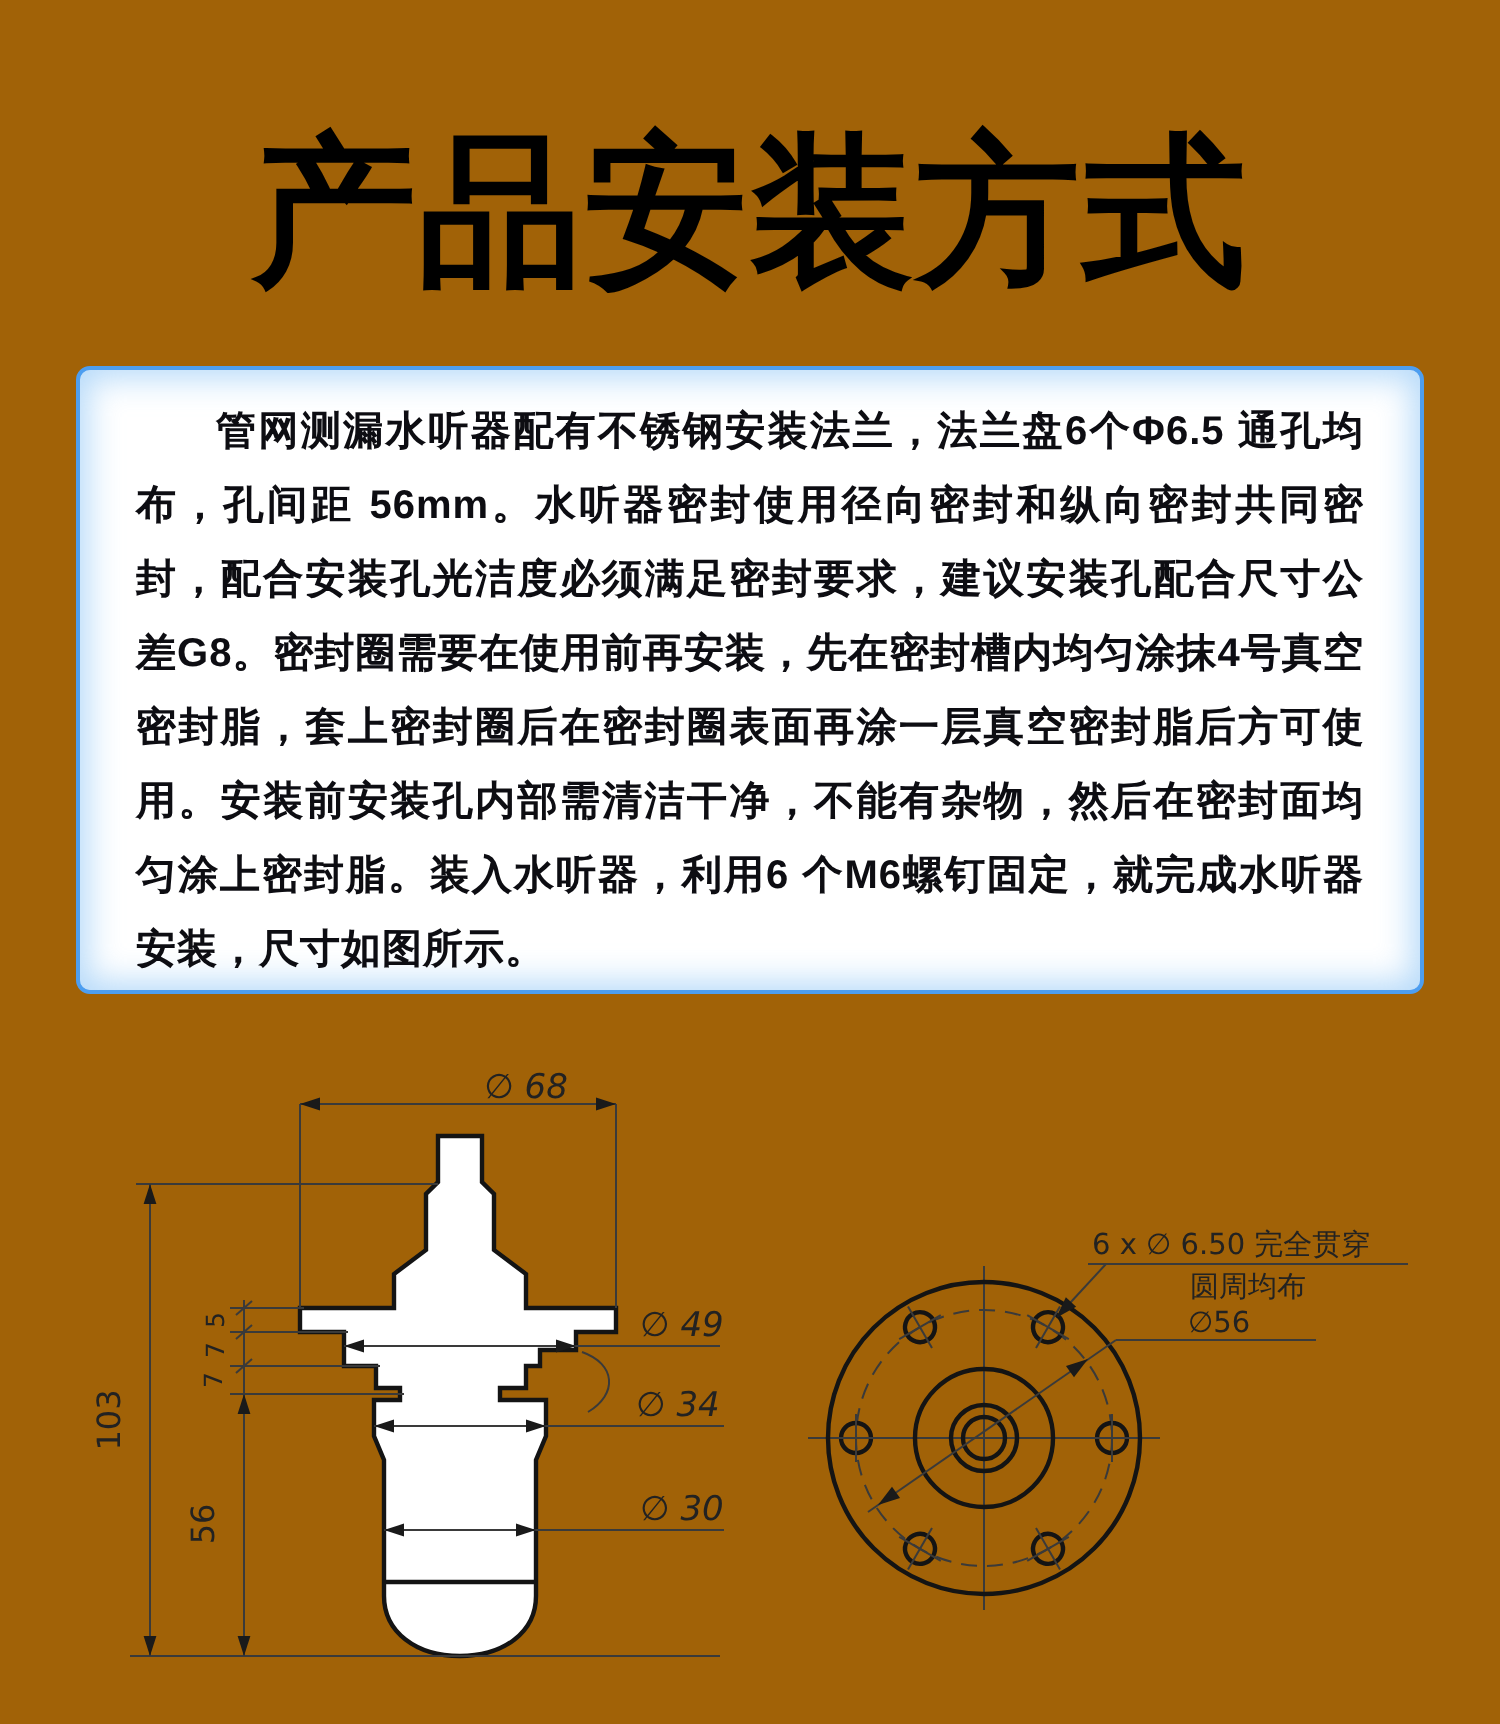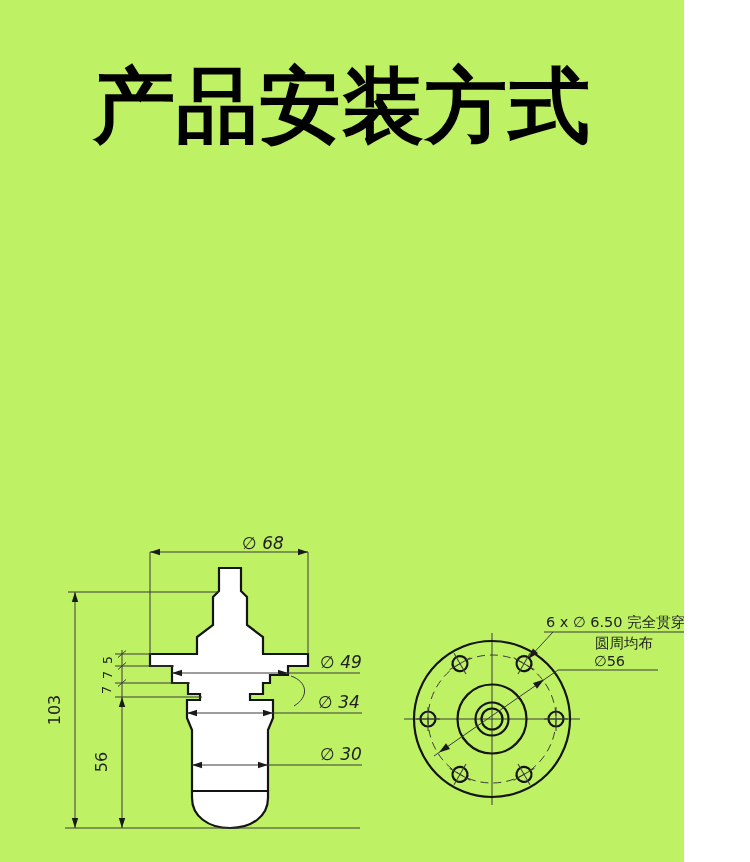--- a/index.html
+++ b/index.html
@@ -1,21 +1,21 @@
 <!DOCTYPE html>
 <html><head>
 <meta charset="utf-8">
 <style>
   * { margin: 0; padding: 0; box-sizing: border-box; }
   html,body { background: #ffffff; }
   .page {
     position: relative;
-    width: 684px;
+    width: 750px;
     height: 862px;
-    background: #bef264;
+    background: #a16207;
     overflow: hidden;
     font-family: "Liberation Sans", "DejaVu Sans", sans-serif;
   }
   .title {
     position: absolute;
     top: 52px;
     left: 0;
     width: 100%;
     text-align: center;
     font-size: 82px;
@@ -61,20 +61,23 @@
   .dimsml  { font-family: "DejaVu Sans", sans-serif; font-size: 12.5px; fill: #222; }
   .note    { font-family: "DejaVu Sans", sans-serif; font-size: 14.5px; fill: #222; }
 </style>
 </head>
 <body>
 
 <div class="page">
 
   <h1 class="title">产品安装方式</h1>
 
+  <div class="info-box">
+    <p>管网测漏水听器配有不锈钢安装法兰，法兰盘6个Φ6.5 通孔均布，孔间距 56mm。水听器密封使用径向密封和纵向密封共同密封，配合安装孔光洁度必须满足密封要求，建议安装孔配合尺寸公差G8。密封圈需要在使用前再安装，先在密封槽内均匀涂抹4号真空密封脂，套上密封圈后在密封圈表面再涂一层真空密封脂后方可使用。安装前安装孔内部需清洁干净，不能有杂物，然后在密封面均匀涂上密封脂。装入水听器，利用6 个M6螺钉固定，就完成水听器安装，尺寸如图所示。</p>
+  </div>
 
   <svg class="drawings" viewBox="0 0 750 352" xmlns="http://www.w3.org/2000/svg">
 
     <g>
 
       <path class="outline" d="
         M219,58 L241,58 L241,81 L247,87 L247,115 L263,127 L263,144
         L308,144 L308,156 L288,156 L288,165 L270,165 L270,173 L263,173
         L263,184 L250,184 L250,190 L273,190 L273,208 L268,220 L268,288
         C268,306 252,318 230,318 C208,318 192,306 192,288 L192,220

